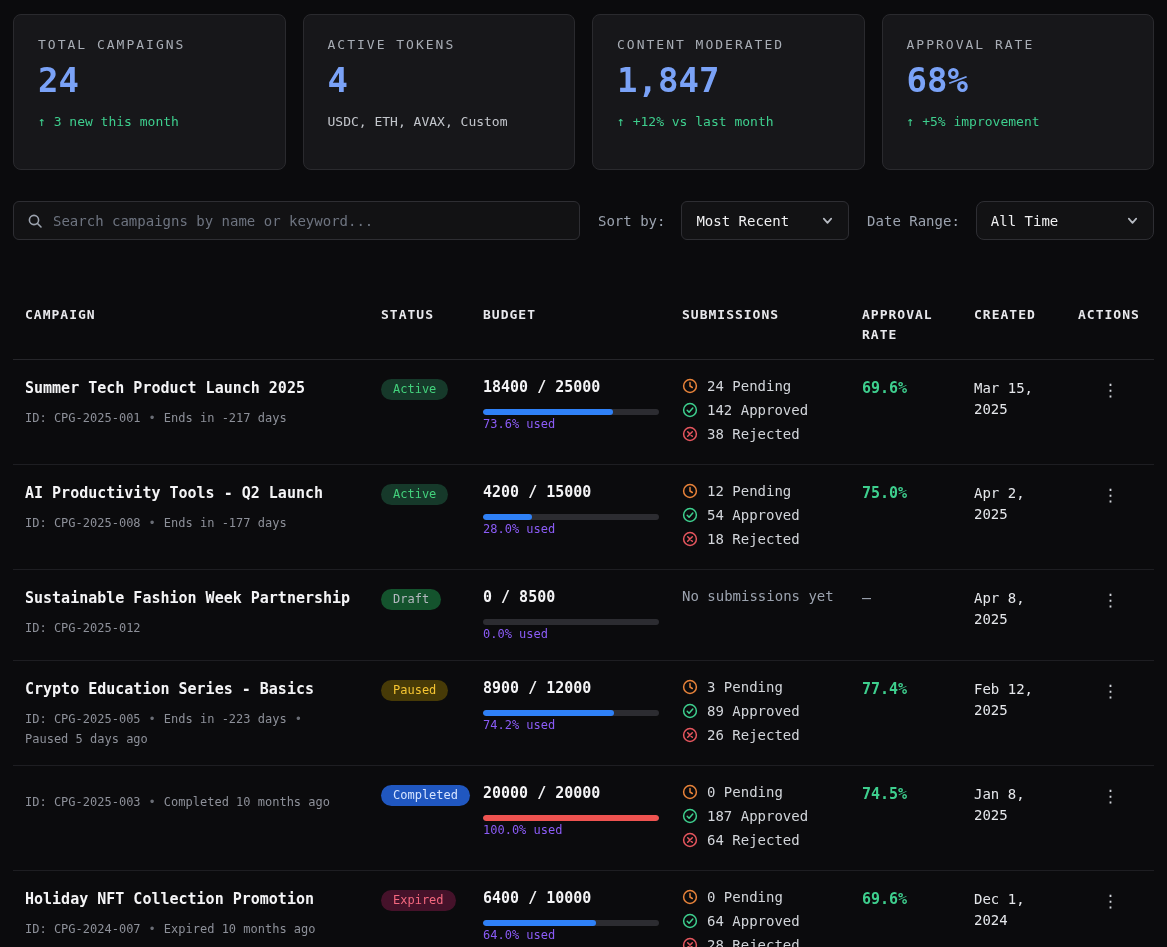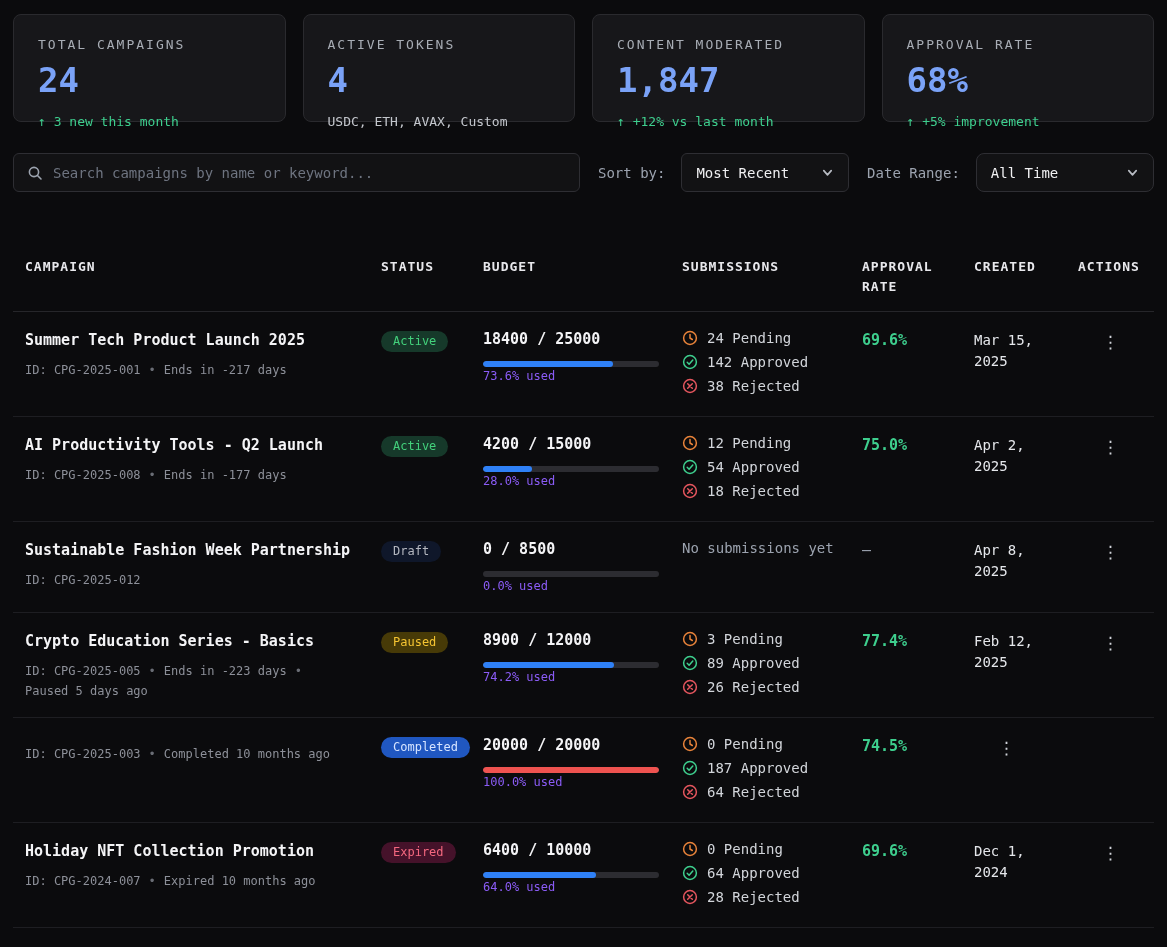--- a/index.html
+++ b/index.html
@@ -11,21 +11,21 @@
   }
   .page { padding:14px 13px 0 13px; }
 
   
   .stats { display:grid; grid-template-columns:repeat(4,1fr); gap:17px; }
   .card {
     background:#17171a;
     border:1px solid #2a2a2e;
     border-radius:8px;
     padding:22px 24px;
-    height:108px;
+    height:156px;
   }
   .card-label { font-size:13px; letter-spacing:2px; color:#a8adb5; }
   .card-value { font-size:34px; font-weight:bold; color:var(--accent); margin-top:10px; line-height:1.1; }
   .card-sub { font-size:13px; margin-top:15px; }
   .card-sub.trend { color:var(--green); }
   .card-sub.neutral { color:#c3c6cc; }
 
   
   .filters { display:flex; align-items:center; margin-top:31px; gap:16px; }
   .search-box {
@@ -284,21 +284,21 @@
   </div>
 
   <div class="grid-cols row">
     <div class="cell">
       <div class="camp-name">Sustainable Fashion Week Partnership</div>
       <div class="camp-meta">
               <span>ID: CPG-2025-012</span>
             </div>
     </div>
     <div class="cell">
-      <span class="pill" style="background: #0f172a; color: rgb(180, 183, 191);">Draft</span>
+      <span class="pill" style="background: #14532d; color: rgb(180, 183, 191);">Draft</span>
     </div>
     <div class="cell">
       <div class="budget-amt">0 / 8500</div>
       <div class="bar">
         <div class="fill" style="width: 0%;"></div>
       </div>
       <div class="used">0.0% used</div>
     </div>
     <div class="cell">
             <div class="sub-empty">No submissions yet</div>
@@ -417,20 +417,23 @@
                 <svg width="16" height="16" viewBox="0 0 16 16" fill="none" stroke="currentColor" stroke-width="1.5">
                   <circle cx="8" cy="8" r="6.4"></circle>
                   <path d="M5.7 5.7 l4.6 4.6 M10.3 5.7 l-4.6 4.6" stroke-linecap="round"></path>
                 </svg>
               </span>
               <span>64 Rejected</span>
             </div>
           </div>
     <div class="cell">
       <span class="approval-val">74.5%</span>
+    </div>
+    <div class="cell">
+      <span class="created-val">Jan 8, 2025</span>
     </div>
     <div class="cell">
       <button class="kebab">⋮</button>
     </div>
   </div>
 
   <div class="grid-cols row">
     <div class="cell">
       <div class="camp-name">Holiday NFT Collection Promotion</div>
       <div class="camp-meta">

